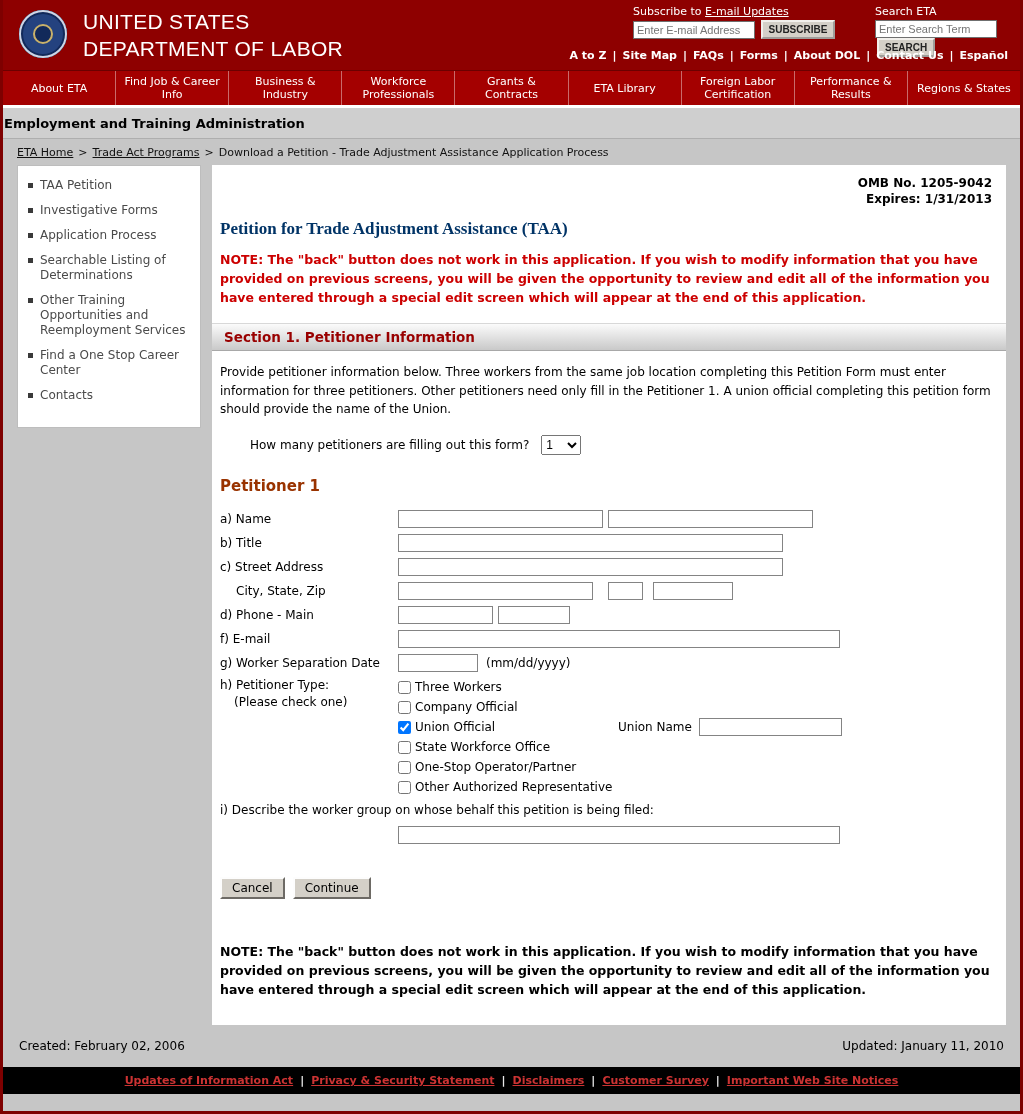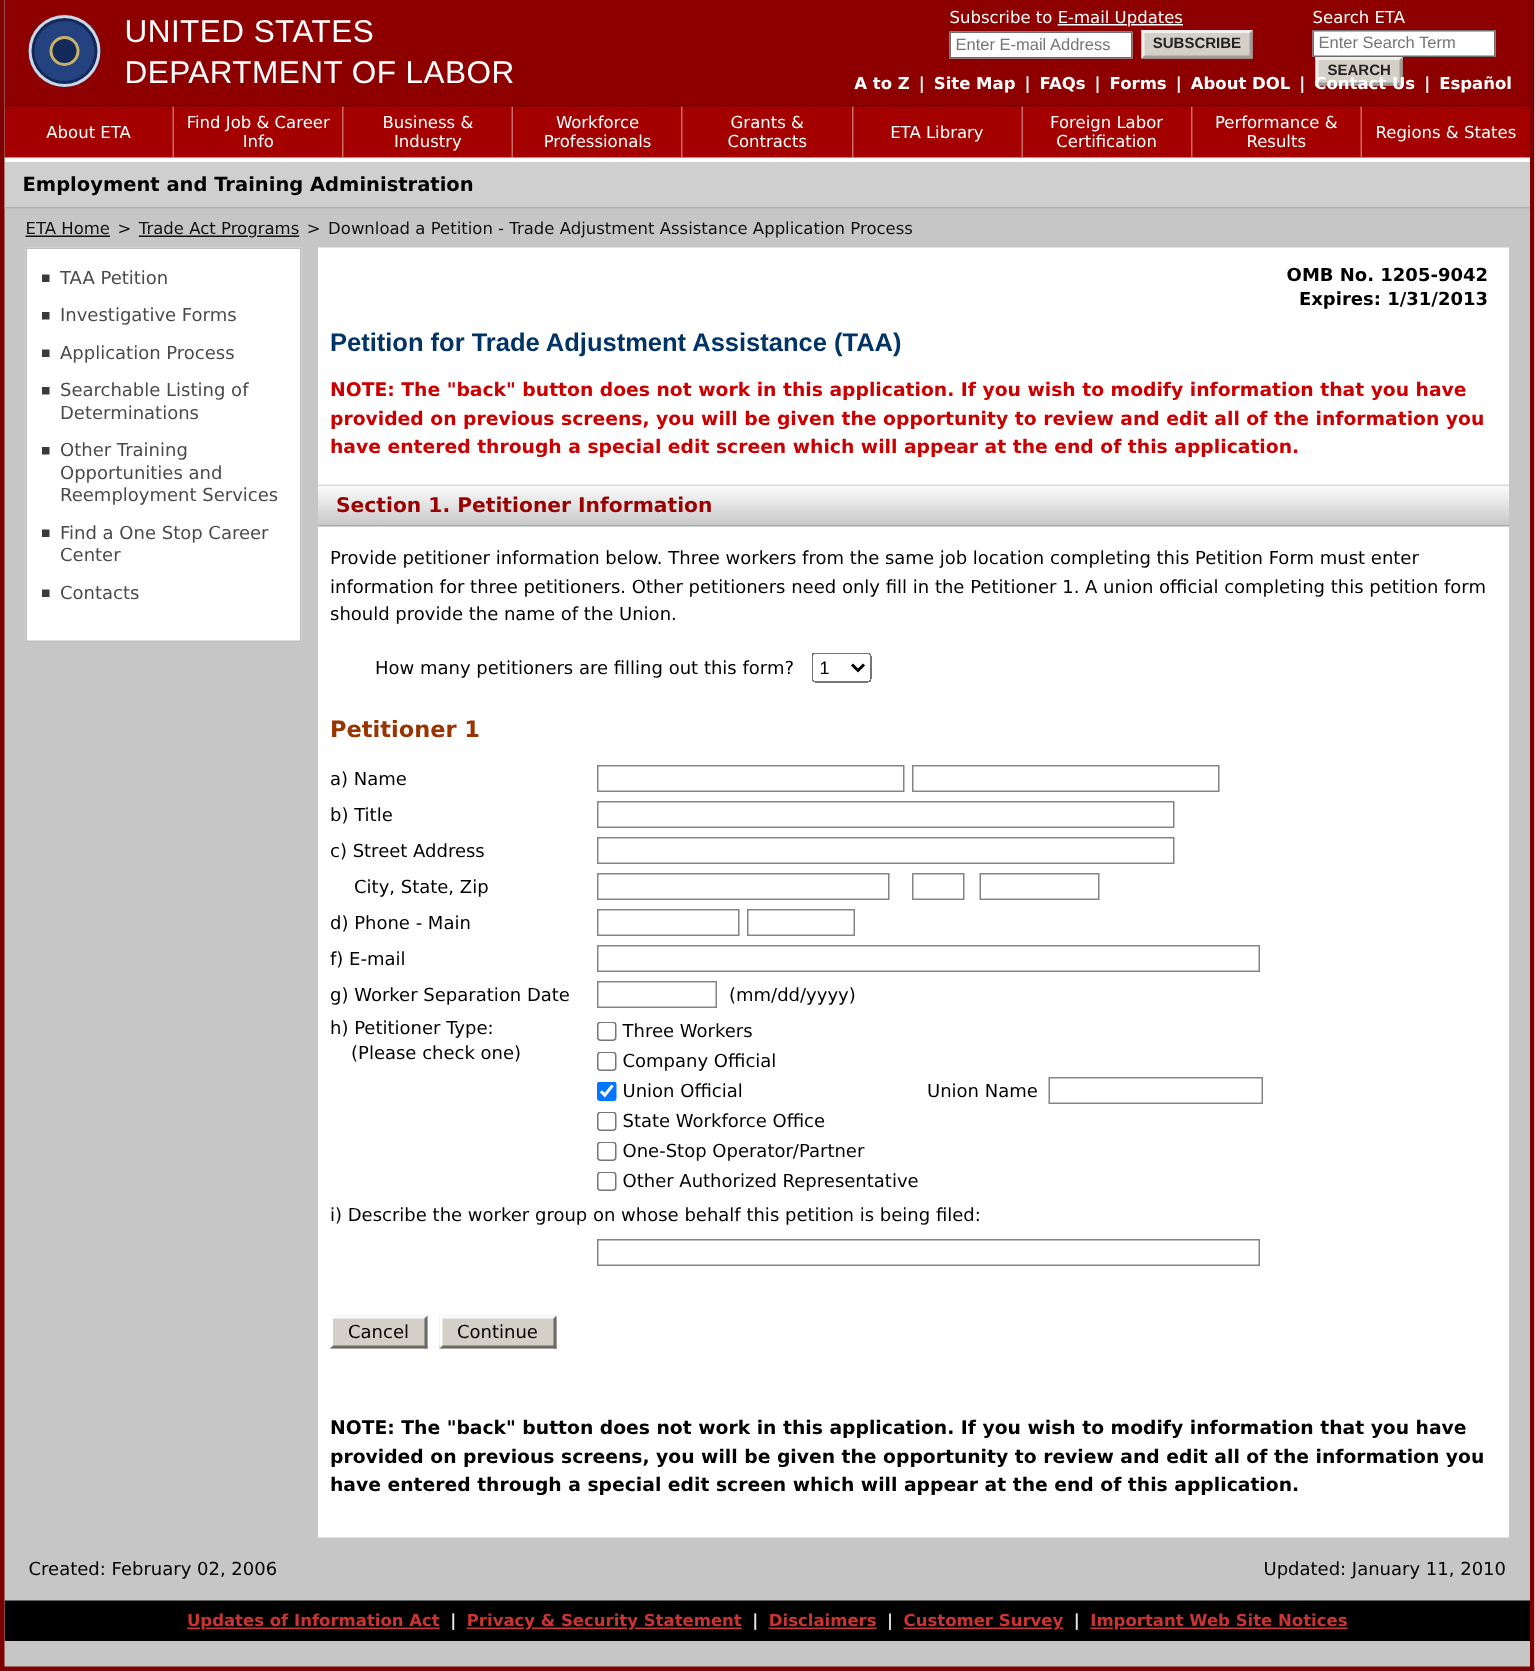--- a/index.html
+++ b/index.html
@@ -28,38 +28,38 @@
 
   
   .mainnav { display:flex; background:#a40000; border-top:1px solid #6b0000;
              border-bottom:3px solid #fff; height:38px; flex:none; }
   .nav-item { flex:1; display:flex; align-items:center; justify-content:center; text-align:center;
               color:#fff; font-size:11px; line-height:13px; border-left:1px solid #c96a6a;
               padding:2px 8px; cursor:pointer; }
   .nav-item:first-child { border-left:none; }
 
   
-  .subheader { background:#cfcfcf; height:31px; display:flex; align-items:center; padding-left:12px;
+  .subheader { background:#cfcfcf; height:31px; display:flex; align-items:center; padding-left:1px;
                font-size:13px; font-weight:bold; color:#000; border-bottom:1px solid #aeaeae; flex:none; }
   .breadcrumb { height:26px; display:flex; align-items:center; padding-left:14px; font-size:11px;
                 color:#111; gap:5px; flex:none; }
   .breadcrumb a { color:#111; text-decoration:underline; cursor:pointer; }
 
   
   .content-row { display:flex; align-items:flex-start; padding:0 14px; gap:11px; flex:none; }
   .sidebar { width:184px; background:#fff; border:1px solid #bdbdbd; flex:none; }
   .sidebar ul { list-style:none; padding:12px 8px 14px 10px; }
   .side-item { display:flex; gap:7px; margin-bottom:10px; font-size:12px; color:#4a4a4a;
                line-height:15px; cursor:pointer; }
   .sq { width:5px; height:5px; background:#3a3a3a; margin-top:5px; flex:none; }
 
   .panel { flex:1; background:#fff; min-height:806px; padding-bottom:26px; }
   .omb { text-align:right; padding:10px 14px 0 0; font-size:12px; font-weight:bold; line-height:16px; }
   .title { margin:12px 0 0 8px; color:#003366; font-size:17px; font-weight:bold;
-           font-family:Liberation Sans, sans-serif; }
+           font-family:Liberation Serif, serif; }
   .note { margin:12px 14px 0 8px; color:#cc0000; font-weight:bold; font-size:12.5px; line-height:1.5; }
   .note2 { margin:44px 14px 0 8px; color:#000; font-weight:bold; font-size:12.5px; line-height:1.5; }
   .section-bar { margin-top:16px; height:28px; background:linear-gradient(#fbfbfb,#c9c9c9);
                  border-top:1px solid #d8d8d8; border-bottom:1px solid #a8a8a8;
                  display:flex; align-items:center; padding-left:12px;
                  color:#990000; font-weight:bold; font-size:13.5px; }
   .intro { margin:12px 14px 0 8px; font-size:12px; line-height:1.55; color:#000; }
   .q-row { margin:16px 0 0 38px; display:flex; align-items:center; gap:12px; font-size:12px; }
   .q-row select { width:40px; height:20px; font-size:12px; }
   .pet-head { margin:22px 0 14px 8px; color:#993300; font-size:15px; font-weight:bold; }

